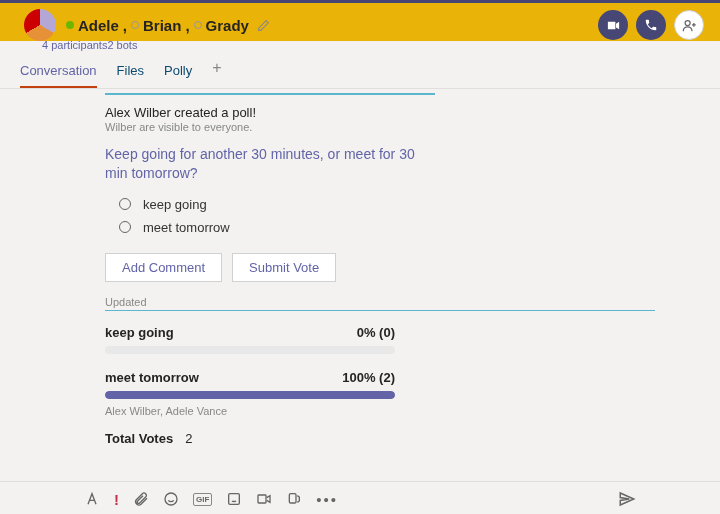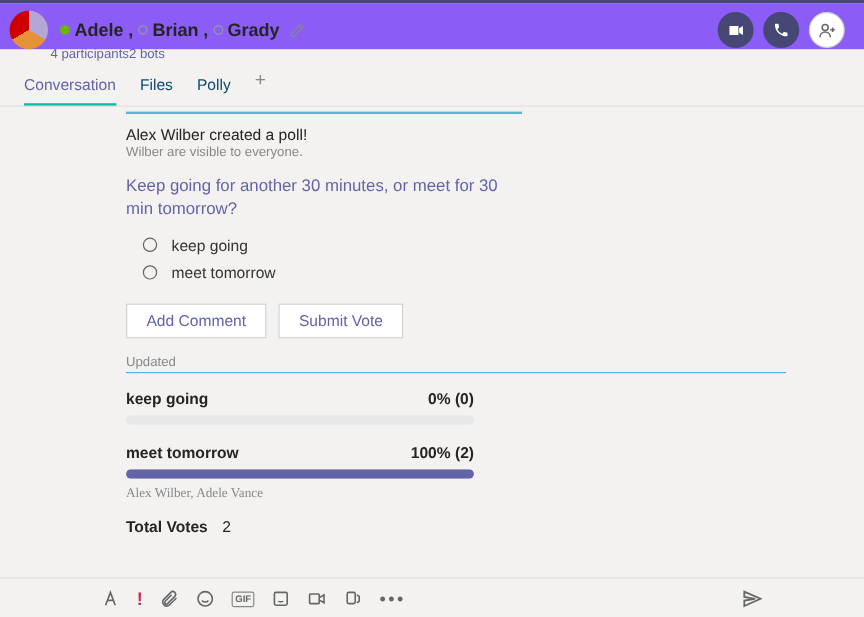--- a/index.html
+++ b/index.html
@@ -9,22 +9,22 @@
     font-size: 13px;
     color: #252423;
     width: 720px;
     height: 514px;
     overflow: hidden;
     border-top: 3px solid #464775;
   }
   .header {
     display: flex;
     align-items: center;
-    padding: 6px 16px 0 8px;
-    background: #8b5cf6;
+    padding: 6px 16px 0 24px;
+    background: #eab308;
     text-align: right;
   }
   .avatar-stack {
     position: relative;
     width: 32px; height: 32px; margin-right: 10px;
     border-radius: 50%;
     background: conic-gradient(#b4a7d6 0 120deg, #e69138 120deg 240deg, #cc0000 240deg 360deg);
   }
   .chat-title { font-size: 15px; font-weight: 600; color: #252423; display:flex; align-items:center; gap:4px;}
   .status-dot { display:inline-block; width:8px; height:8px; border-radius:50%; }
@@ -34,21 +34,21 @@
   .subline { font-size:11px; color:#6264a7; margin-left:42px; margin-top:-2px; display:flex; }
   .subline span{cursor:pointer;}
   .header-actions { margin-left:auto; display:flex; gap:8px; align-items:center;}
   .circ-btn {
     width:30px;height:30px;border-radius:50%;display:flex;align-items:center;justify-content:center;
     background:#464775;color:#fff;cursor:pointer;font-size:14px;
   }
   .circ-btn.light{ background:#fff;border:1px solid #ccc;color:#666;}
   .tabs { display:flex; gap:20px; padding:8px 20px 0 20px; border-bottom:1px solid #e1dfdd; font-size:13px;}
   .tab { padding:4px 0 8px 0; color:#0c4a6e; cursor:pointer;}
-  .tab.active{ color:#6264a7; border-bottom:2px solid #14b8a6; font-weight:500;}
+  .tab.active{ color:#6264a7; border-bottom:2px solid #c2410c; font-weight:500;}
   .tab-add{ color:#888; font-size:16px; padding:0 0 6px 0; cursor:pointer;}
   .content { padding: 0 0 0 105px; height:360px; overflow:hidden;}
   .card {
     width:330px;
     border-top:2px solid #5db6d0;
     padding:10px 0 0 0;
     margin-top:4px;
   }
   .poll-head{font-size:13px;color:#252423;}
   .poll-sub{font-size:11px;color:#888;margin-top:1px;}
@@ -56,21 +56,21 @@
   .opt-row{display:flex;align-items:center;gap:12px;font-size:13px;color:#333;margin:8px 0 8px 14px;}
   .radio{width:12px;height:12px;border:1.5px solid #666;border-radius:50%;display:inline-block;cursor:pointer;}
   .btns{display:flex;gap:10px;margin:18px 0 4px 0;}
   .btn{border:1px solid #d1d1d1;background:#fff;color:#6264a7;padding:6px 16px;font-size:13px;cursor:pointer;}
   .divider-wrap{width:550px;}
   .updated{font-size:11px;color:#888;margin:14px 0 2px 0;}
   .hr{height:1px;background:#5db6d0;margin-bottom:14px;}
   .result-row{display:flex;justify-content:space-between;font-size:13px;font-weight:600;color:#252423;margin-bottom:6px;width:290px;}
   .bar-track{width:290px;height:8px;background:#e8e8e8;border-radius:4px;margin-bottom:16px;overflow:hidden;}
   .bar-fill{height:100%;background:#6264a7;border-radius:4px;}
-  .voters{font-size:11px;color:#888;margin-top:-10px;margin-bottom:14px;font-family:Liberation Serif, serif;}
+  .voters{font-size:11px;color:#888;margin-top:-10px;margin-bottom:14px;}
   .total-row{font-size:13px;font-weight:600;display:flex;gap:12px;}
   .footer{
     position:absolute;bottom:0;left:0;right:0;
     background:#f3f2f1;padding:0 80px 6px 80px;
     border-top:1px solid #e1dfdd;
   }
   .compose{
     background:#fff;border:1px solid #e1dfdd;border-radius:2px;
     padding:10px 12px;display:flex;align-items:center;
     margin-top:10px;

